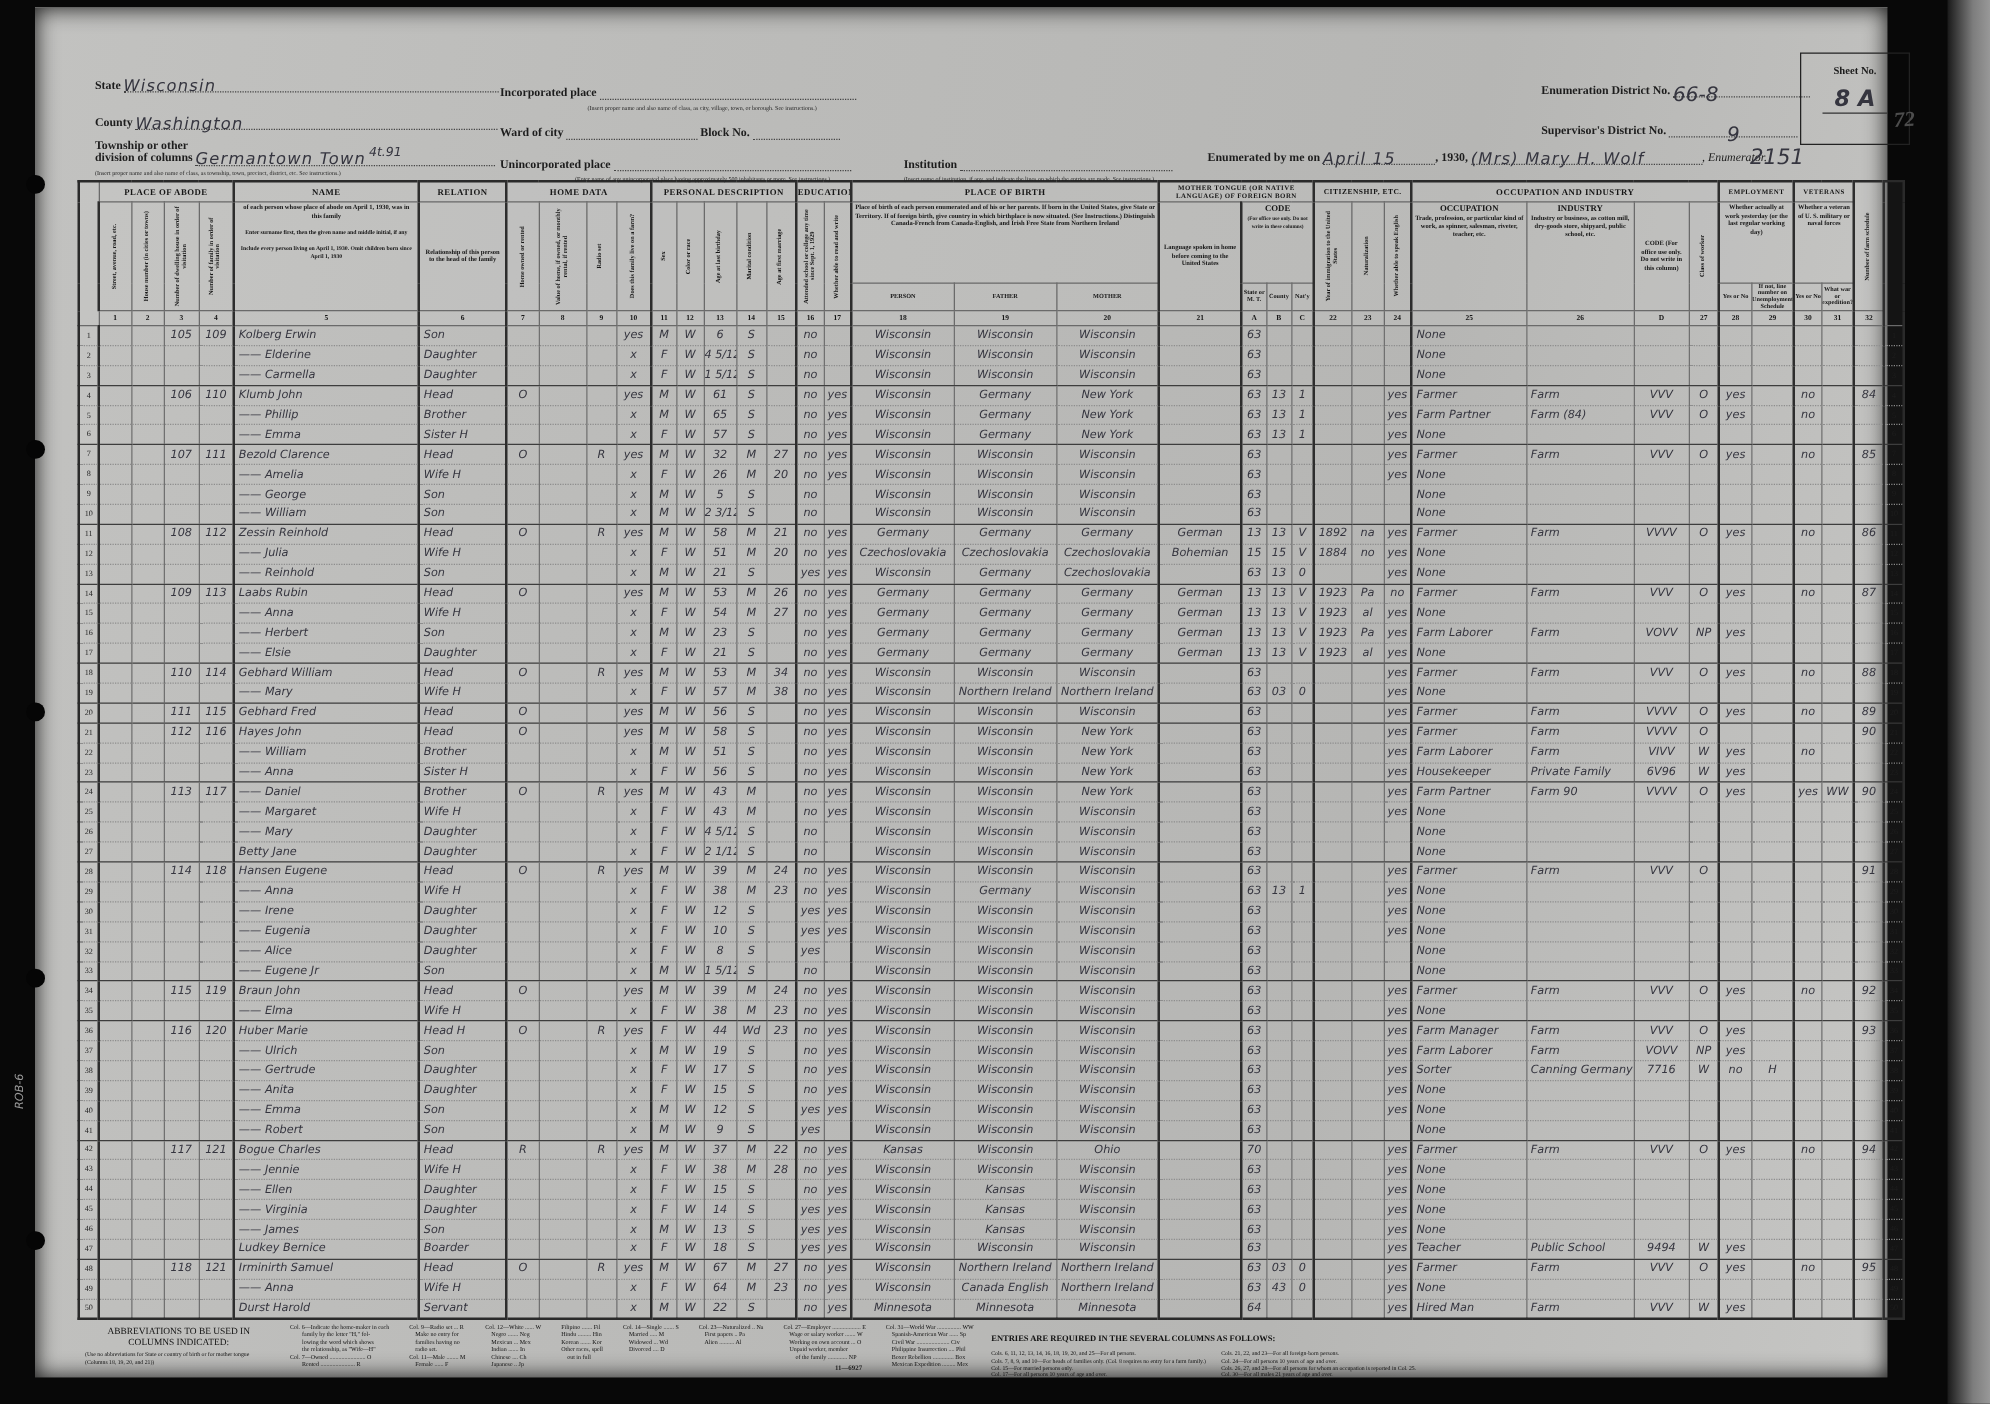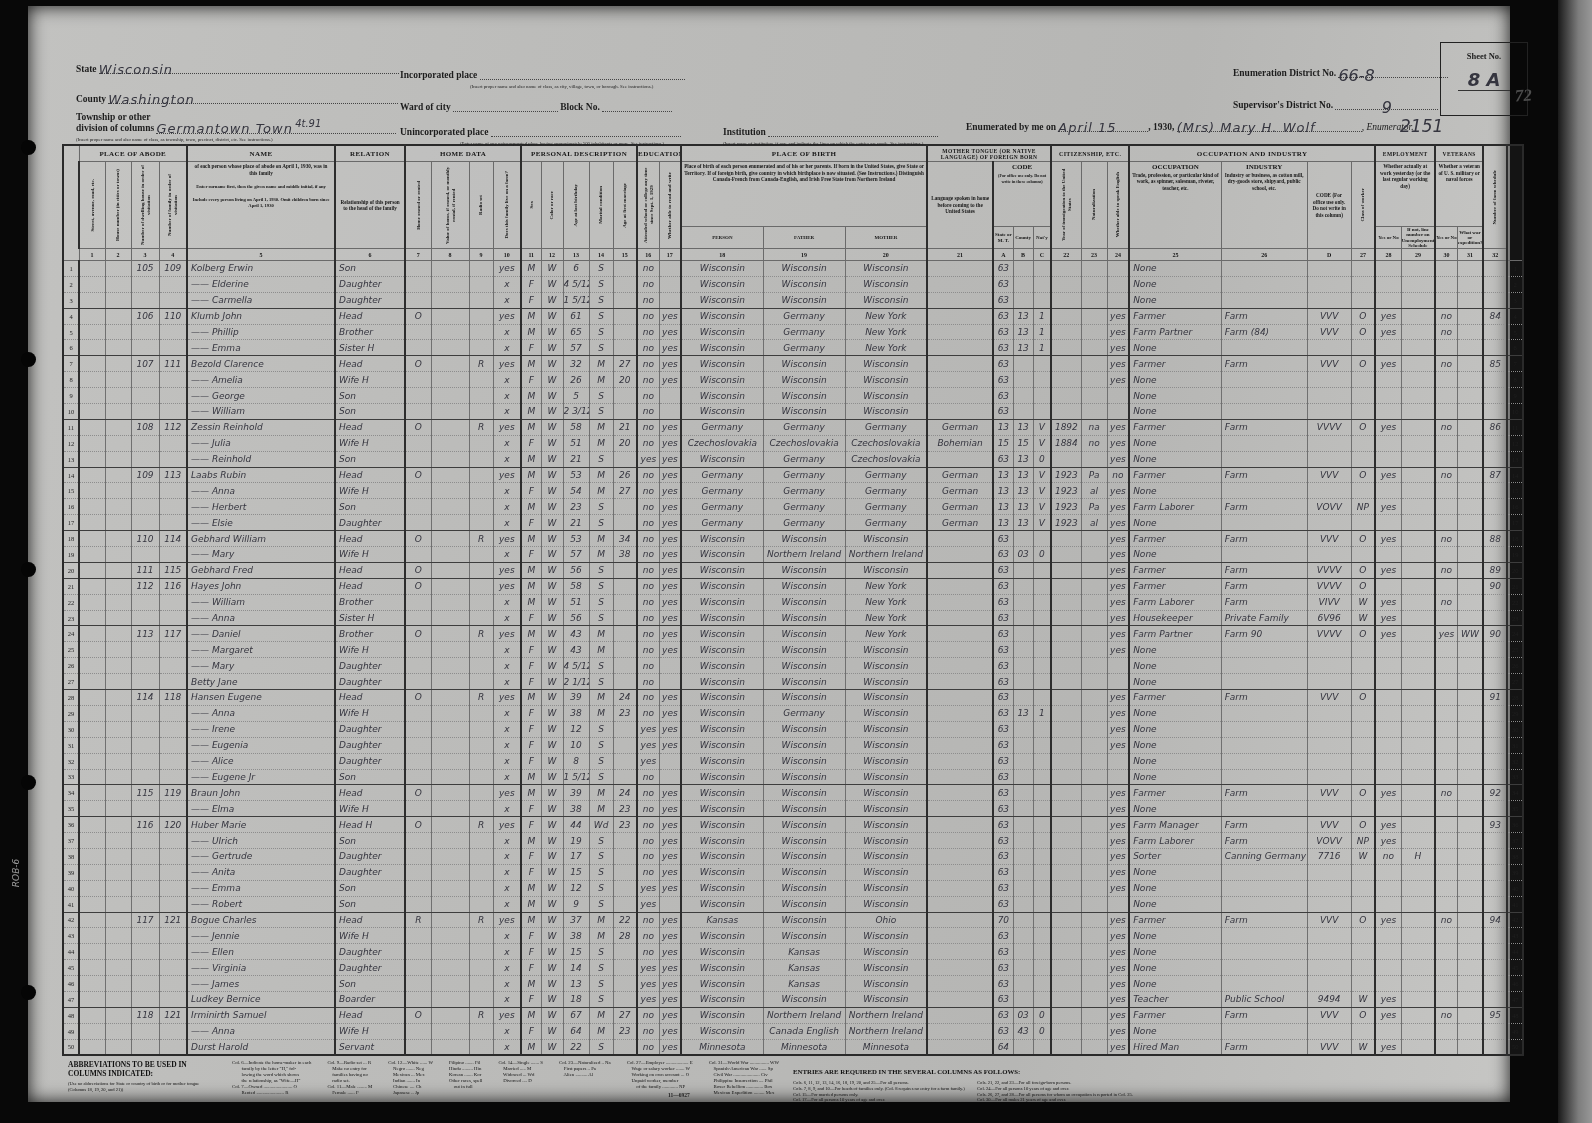--- a/index.html
+++ b/index.html
@@ -49,21 +49,21 @@
     border-bottom:1px dotted #8d8d8d;text-align:center;font-size:9px;}
   tbody td.hw{font-size:9px;}
   tr.hh-end td{border-bottom:1px solid #3d3d3d;}
   td.ln,th.ln{font-size:6.5px;font-family:"Liberation Serif",serif;font-style:normal;
     color:#1f1f1f;text-align:center;background:rgba(255,255,255,.05);}
   .al{text-align:left !important;padding-left:3px !important;}
   .hl{border-left:2px solid #2d2d2d !important;}
   
   #ftr{display:flex;margin:4px 10px 0 40px;gap:14px;color:#111;}
   #abbr-head{width:150px;}
-  #abbr-head .t{font-weight:bold;font-size:7.5px;line-height:1.2;}
+  #abbr-head .t{font-weight:normal;font-size:7.5px;line-height:1.2;text-align:center;}
   #abbr-head .n{font-size:4.6px;margin-top:3px;line-height:1.2;}
   .ablk{font-size:4.8px;line-height:1.25;white-space:pre;}
   #entries{width:360px;}
   #entries .t{font-weight:bold;font-size:6.8px;}
   #entries .cols{display:flex;gap:8px;margin-top:2px;}
   #entries .c{font-size:4.6px;line-height:1.25;width:50%;}
   #printcode{position:absolute;left:640px;bottom:4px;font-size:5.5px;font-weight:bold;color:#222;}
 </style>
 </head>
 <body>

